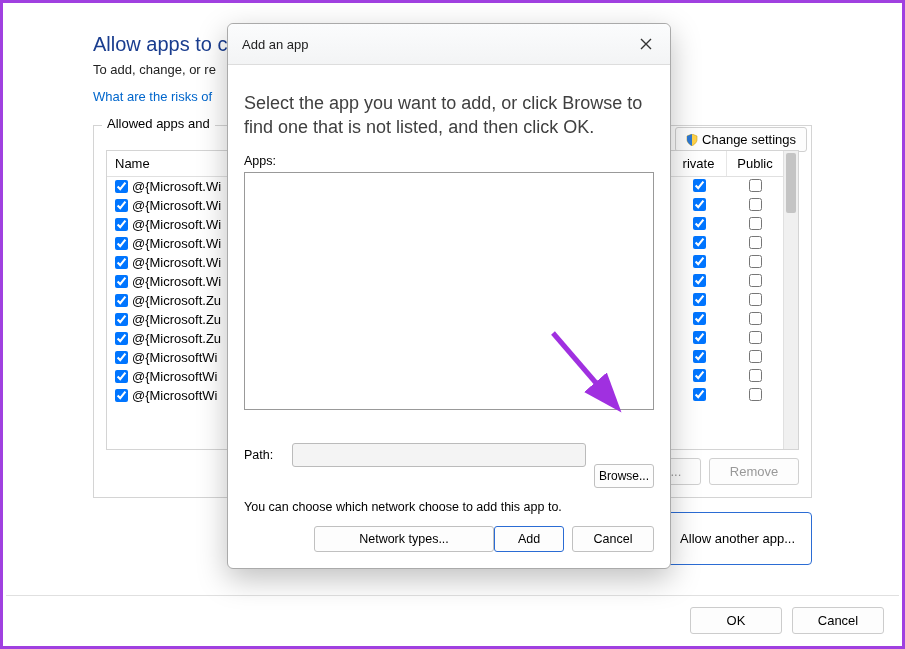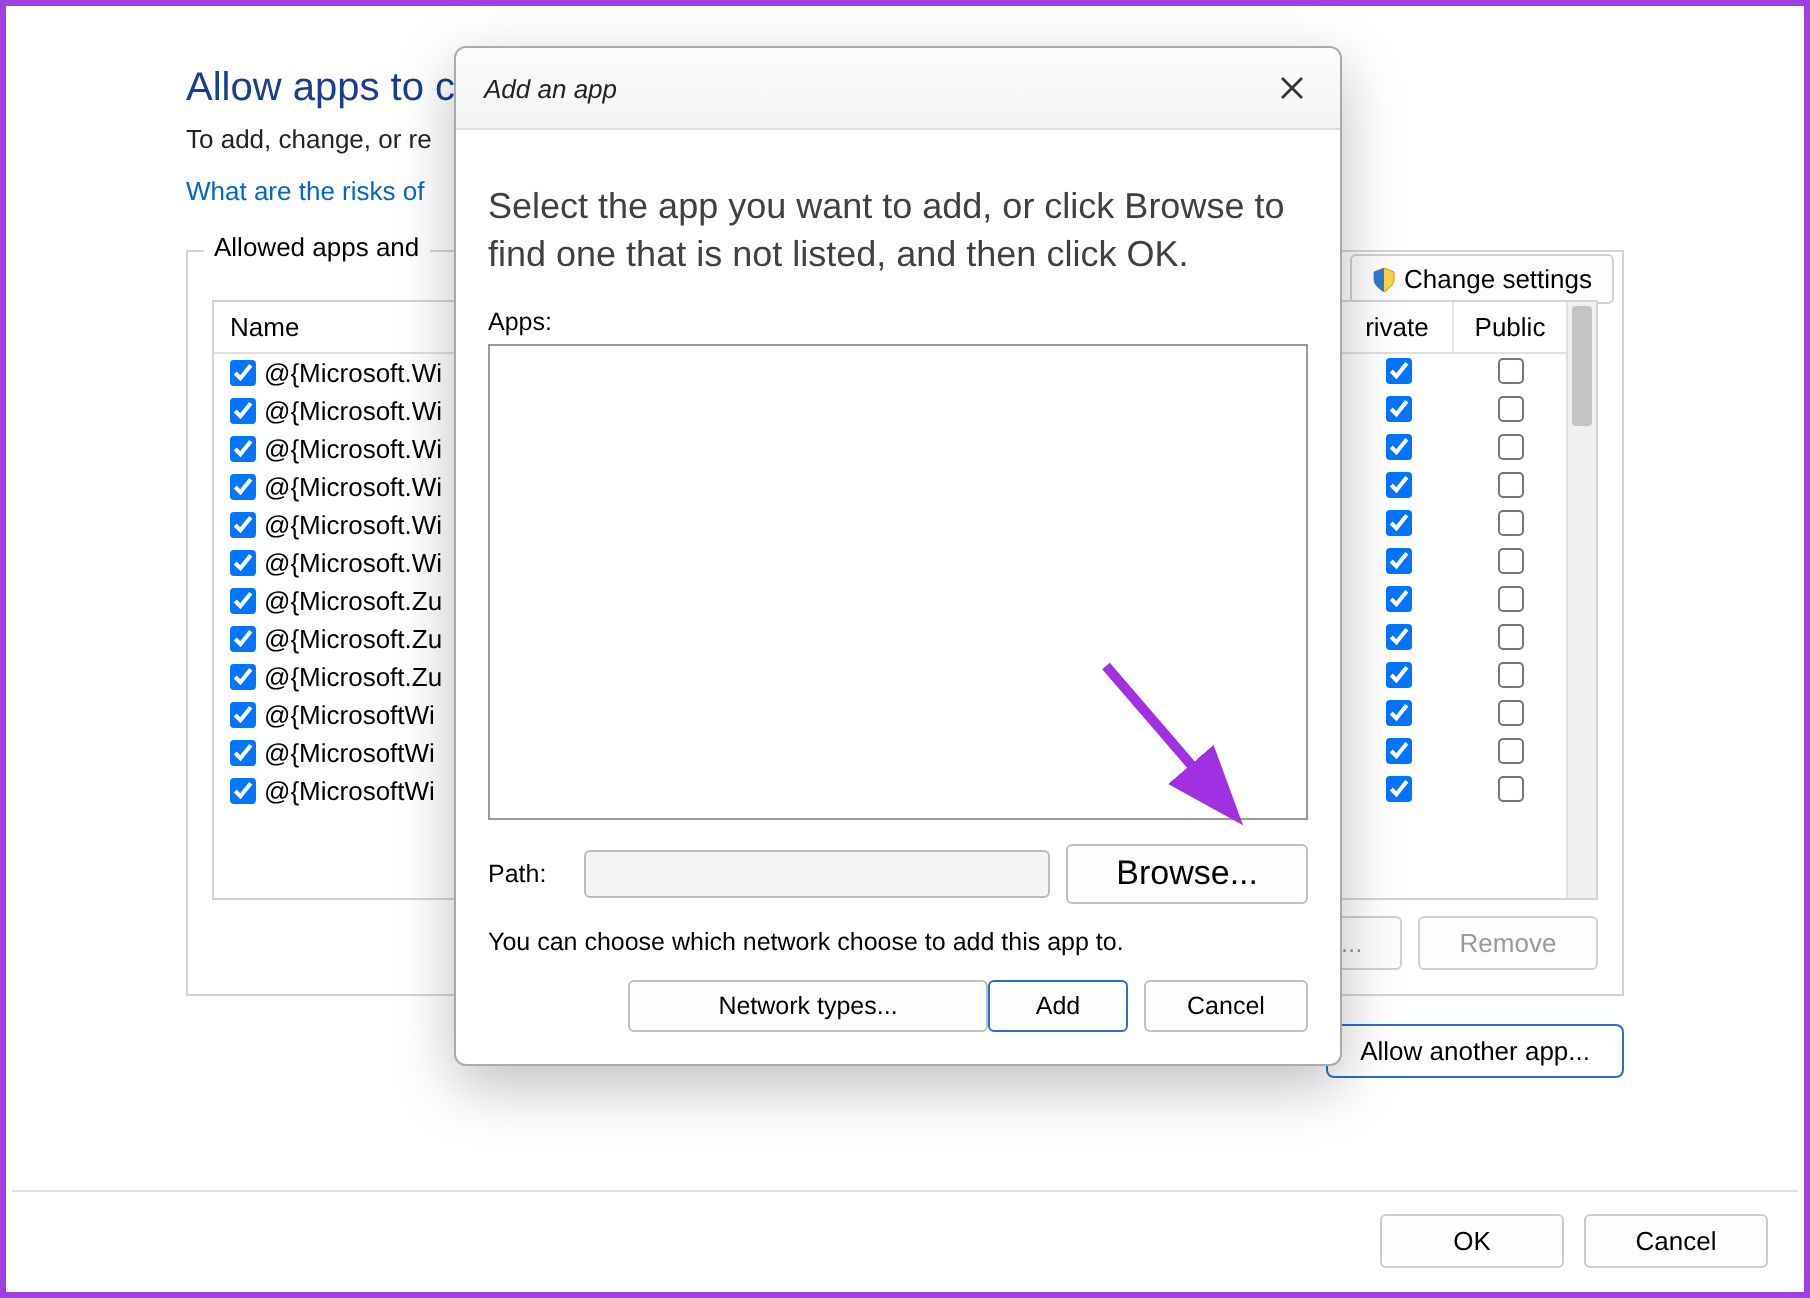--- a/index.html
+++ b/index.html
@@ -31,39 +31,39 @@
     .cell-chk { width: 56px; text-align: center; }
     .chk { width: 13px; height: 13px; cursor: pointer; }
     .scrollbar { width: 15px; background: #f0f0f0; position: relative; border-left: 1px solid #e0e0e0; }
     .thumb { position: absolute; top: 2px; left: 2px; right: 2px; height: 60px; background: #c4c4c4; border-radius: 2px; }
 
     .group-footer { display: flex; justify-content: flex-end; gap: 8px; margin-top: 8px; }
     .btn-wide { min-width: 90px; padding: 5px 10px; font-size: 13px; background: #fdfdfd; border: 1px solid #d0d0d0; border-radius: 3px; cursor: pointer; }
     .btn-wide:disabled { color: #999; }
 
     .allow-another-wrap { display: flex; justify-content: flex-end; margin-top: 14px; }
-    .btn-primary-outline { padding: 5px 16px; font-size: 13px; background: #fff; border: 1px solid #2b6cd4; border-radius: 4px; cursor: pointer; }
+    .btn-primary-outline { padding: 18px 16px; font-size: 13px; background: #fff; border: 1px solid #2b6cd4; border-radius: 4px; cursor: pointer; }
 
     .footer-divider { position: absolute; bottom: 50px; left: 3px; right: 3px; border-top: 1px solid #e0e0e0; }
     .footer-buttons { position: absolute; bottom: 12px; right: 18px; display: flex; gap: 10px; }
     .btn-footer { width: 92px; padding: 5px 0; font-size: 13px; background: #fdfdfd; border: 1px solid #ccc; border-radius: 3px; cursor: pointer; }
 
     
     .modal { position: absolute; left: 224px; top: 20px; width: 444px; background: #fff; border: 1px solid #aaa; border-radius: 6px; box-shadow: 0 10px 30px rgba(0,0,0,0.25); z-index: 100; }
-    .modal-title-bar { display: flex; justify-content: space-between; align-items: center; padding: 8px 10px 8px 14px; background: linear-gradient(#fbfcfd,#f3f4f5); border-bottom: 1px solid #ddd; border-radius: 6px 6px 0 0; font-style: italic; }
+    .modal-title-bar { display: flex; justify-content: space-between; align-items: center; padding: 8px 10px 8px 14px; background: linear-gradient(#fbfcfd,#f3f4f5); border-bottom: 1px solid #ddd; border-radius: 6px 6px 0 0; }
     .modal-title { font-size: 13px; color: #222; }
     .close-btn { width: 28px; height: 24px; border: none; background: transparent; border-radius: 3px; cursor: pointer; display: flex; align-items: center; justify-content: center; font-size: 14px; }
     .modal-body { padding: 14px 16px 16px 16px; }
     .modal-text { font-size: 18px; color: #404040; margin-bottom: 14px; line-height: 1.35; margin-top: 12px; }
     .label { font-size: 12.5px; margin-bottom: 4px; display: block; }
     .apps-list { width: 100%; height: 238px; border: 1px solid #999; background: #fff; margin-bottom: 12px; }
     .path-row { display: flex; align-items: center; gap: 8px; margin-bottom: 12px; }
     .path-label { font-size: 12.5px; width: 40px; }
     .path-input { flex: 1; height: 24px; border: 1px solid #bbb; background: #f4f4f4; font-size: 12.5px; padding: 0 6px; border-radius: 3px; }
-    .browse-btn { padding: 4px 24px; font-size: 17px; background: #fdfdfd; border: 1px solid #c0c0c0; border-radius: 3px; cursor: pointer; }
+    .browse-btn { padding: 4px 4px; font-size: 12px; background: #fdfdfd; border: 1px solid #c0c0c0; border-radius: 3px; cursor: pointer; margin-top: 42px; }
     .link-u { color: #0066cc; font-size: 12.5px; text-decoration: underline; cursor: pointer; display: inline-block; margin-bottom: 12px; }
     .choose-text { font-size: 12.5px; margin-bottom: 12px; }
     .modal-footer { display: flex; justify-content: flex-end; align-items: center; }
     .nw-btn { padding: 5px 16px; font-size: 12.5px; background: #fdfdfd; border: 1px solid #c0c0c0; border-radius: 3px; cursor: pointer; width: 180px; text-align: center; }
     .ac-group { display: flex; gap: 8px; }
     .add-btn { padding: 5px 0; width: 70px; font-size: 12.5px; background: #fdfdfd; border: 1px solid #2b6cd4; border-radius: 3px; cursor: pointer; }
     .cancel-btn { padding: 5px 0; width: 82px; font-size: 12.5px; background: #fdfdfd; border: 1px solid #c0c0c0; border-radius: 3px; cursor: pointer; }
 
     
     .arrow { position: absolute; left: 540px; top: 320px; z-index: 200; pointer-events: none; }

